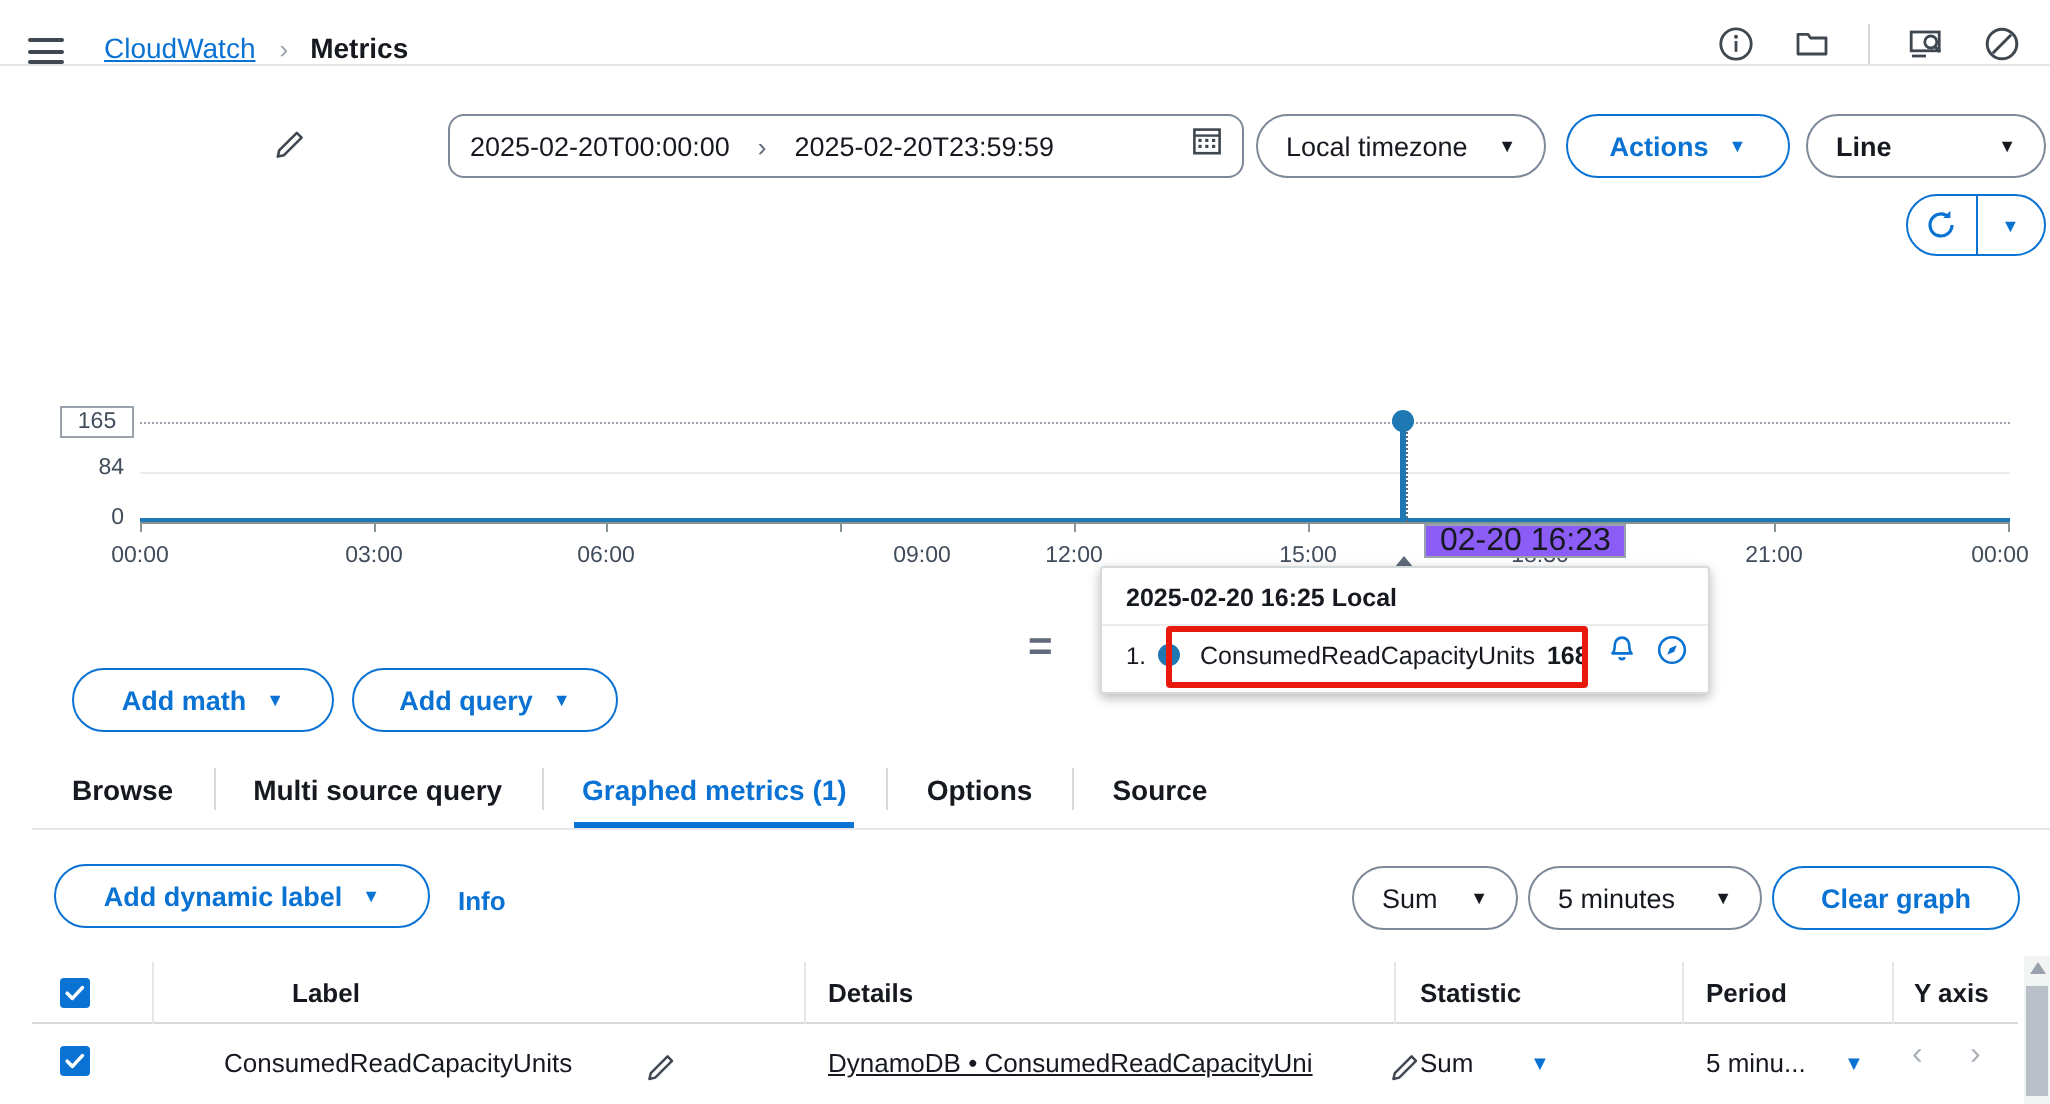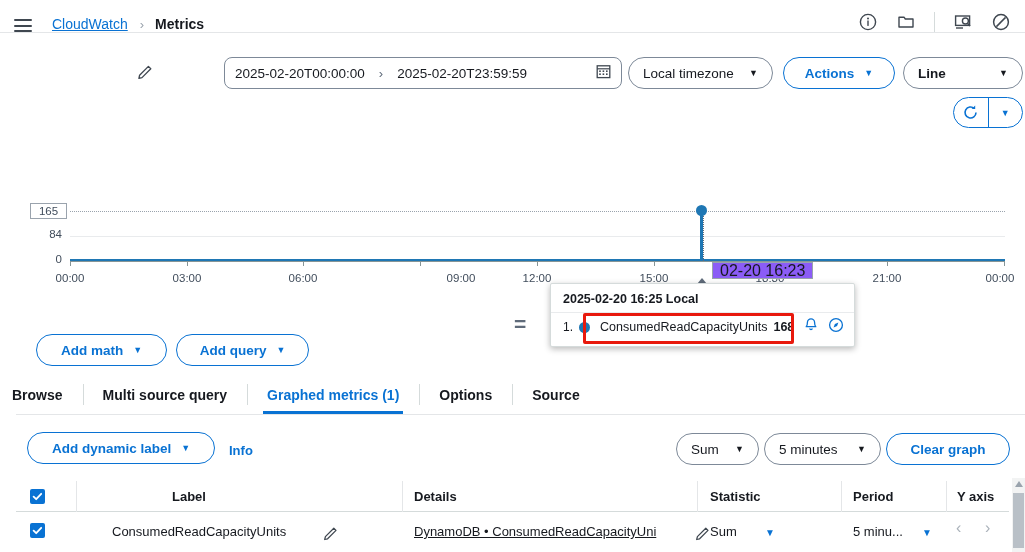--- a/index.html
+++ b/index.html
@@ -328,21 +328,21 @@
   <div class="btn btn-blue" id="add-math">
     <span>Add math</span>
     <span class="cap">▼</span>
   </div>
   <div class="btn btn-blue" id="add-query">
     <span>Add query</span>
     <span class="cap">▼</span>
   </div>
 
   <div class="tabs">
-    <div class="tab" style="padding-left:12px;text-align:center;">
+    <div class="tab" style="padding-left:36px;text-align:center;">
       <span>Browse</span>
     </div>
     <div class="tab">
       <span>Multi source query</span>
     </div>
     <div class="tab active">
       <span>Graphed metrics (1)</span>
     </div>
     <div class="tab">
       <span>Options</span>
@@ -373,21 +373,21 @@
 
   <div class="tbl-head">
     <div style="position:absolute; left:14px; top:8px;">
       <span class="cbx">
         <svg width="11" height="11" viewBox="0 0 11 11">
             <path d="M1.6 5.6 4.2 8.2 9.2 2.8" fill="none" stroke="#fff" stroke-width="1.8" stroke-linecap="round" stroke-linejoin="round"></path>
           </svg>
       </span>
     </div>
     <div class="vsep" style="left:60px;"></div>
-    <div class="cell th" style="left:112px;padding-left:44px;">Label</div>
+    <div class="cell th" style="left:86px;padding-left:44px;">Label</div>
     <div class="vsep" style="left:386px;"></div>
     <div class="cell th" style="left:398px;">Details</div>
     <div class="vsep" style="left:681px;"></div>
     <div class="cell th" style="left:694px;">Statistic</div>
     <div class="vsep" style="left:825px;"></div>
     <div class="cell th" style="left:837px;">Period</div>
     <div class="vsep" style="left:930px;"></div>
     <div class="cell th" style="left:941px;">Y axis</div>
   </div>
 

